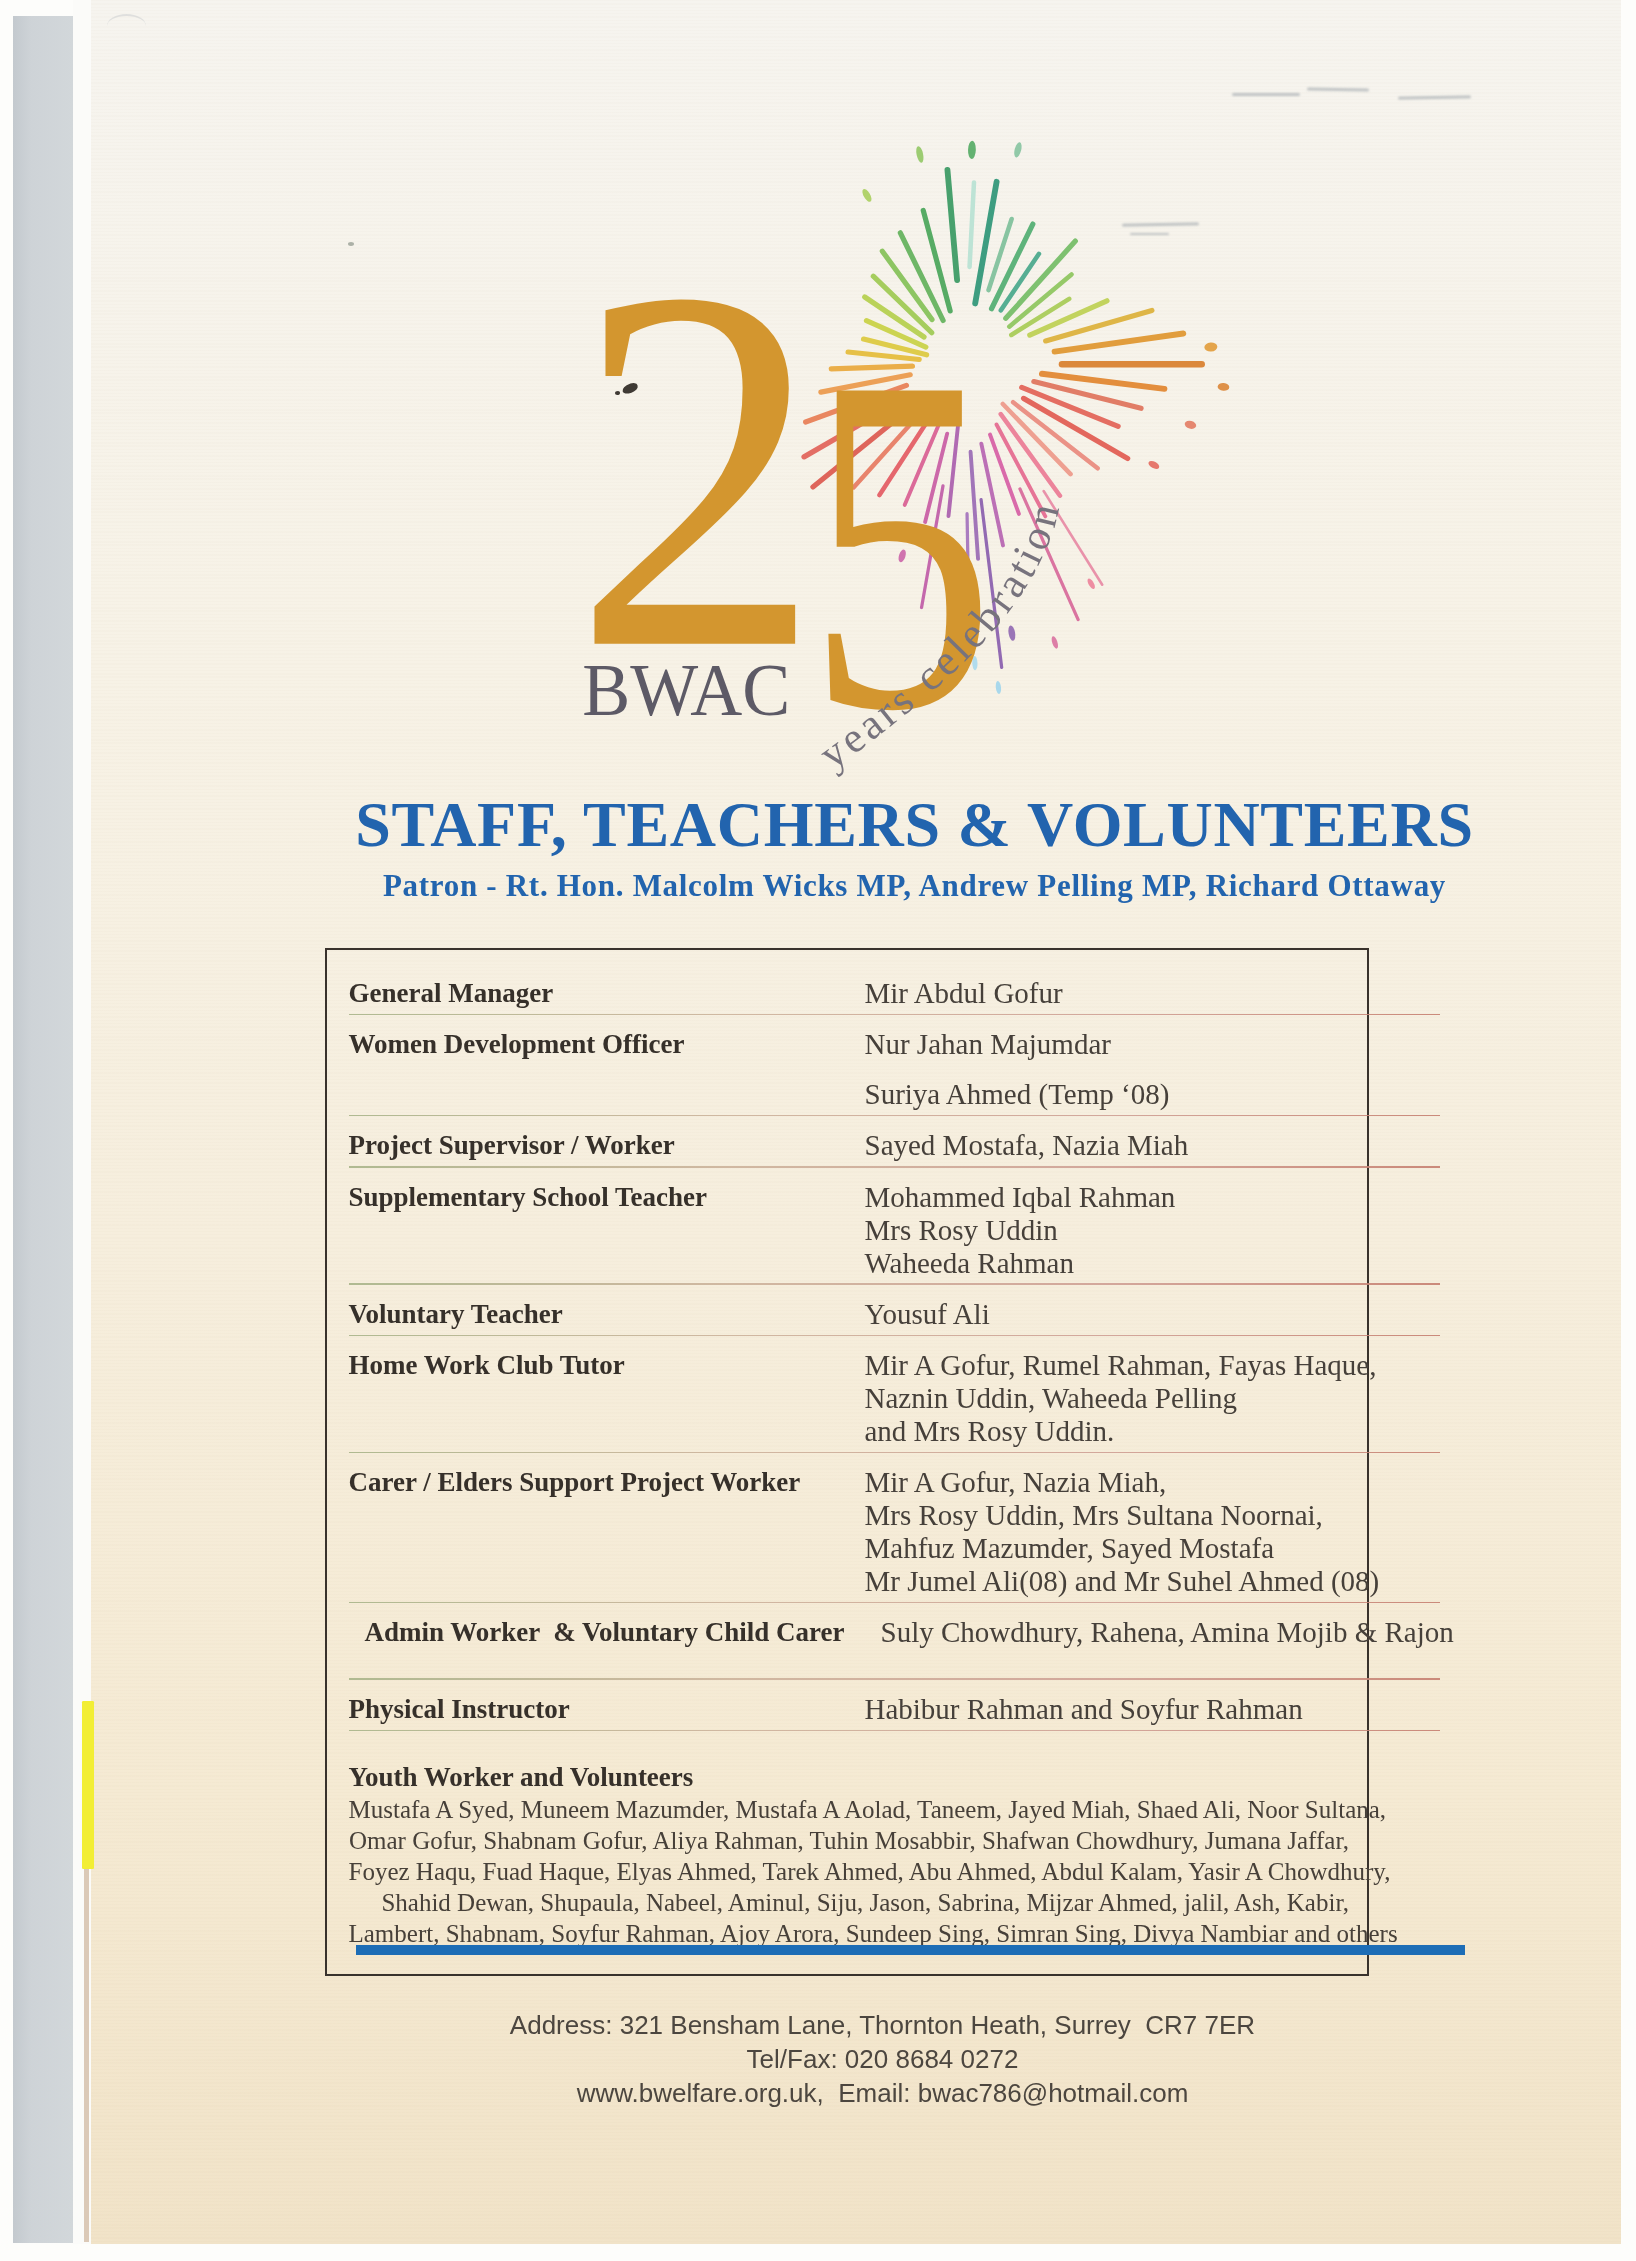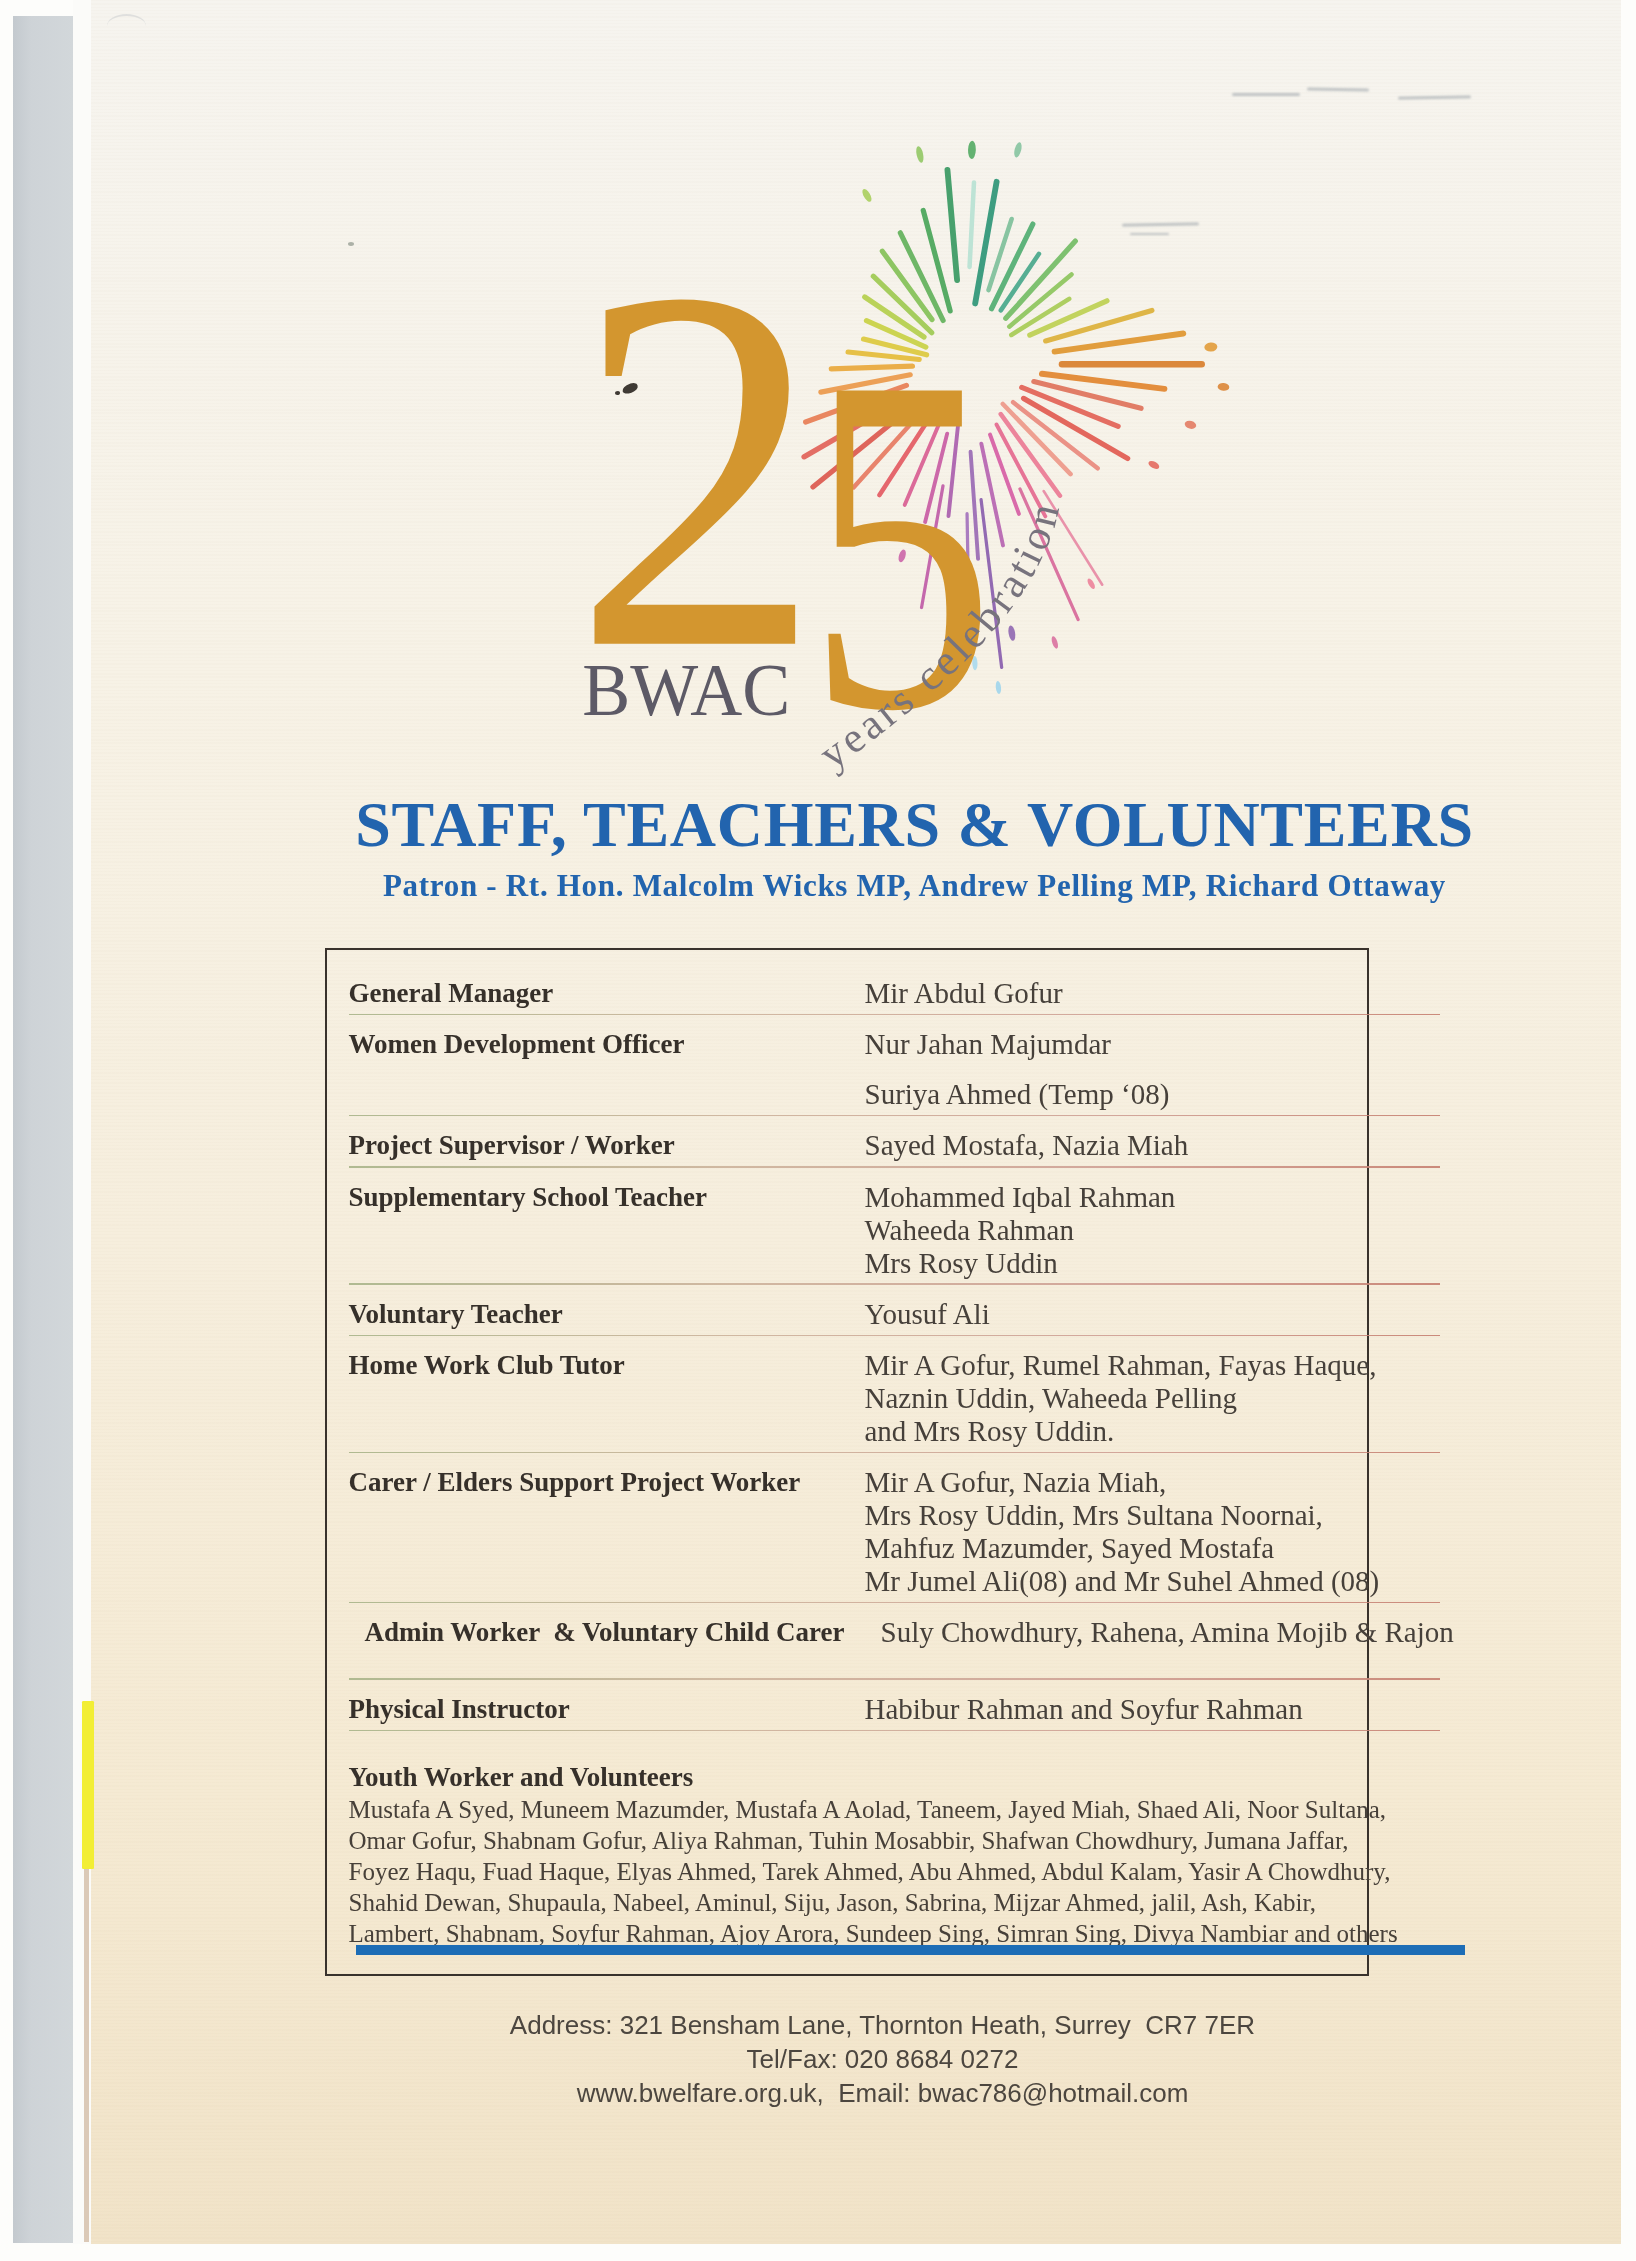--- a/index.html
+++ b/index.html
@@ -45,21 +45,21 @@
   .role{flex:0 0 516px;font-weight:bold;font-size:27px;color:#36302a;line-height:33px;
     white-space:pre-wrap;}
   .names{flex:1;font-size:29px;color:#46403a;}
   .name-line{line-height:33px;white-space:nowrap;}
   .name-line.blank{height:17px;}
   .sep{height:1.3px;width:1091px;
     background:linear-gradient(90deg,#a8b489 0%,#ccb29b 35%,#cf9f94 70%,#c67f70 100%);
     opacity:.9;}
   .youth-heading{margin-top:31px;font-weight:bold;font-size:27px;color:#36302a;line-height:31px;}
   .youth-paragraph{margin-top:1.3px;font-size:25px;color:#474039;}
-  .youth-line{line-height:31px;white-space:nowrap;}
+  .youth-line{line-height:31px;white-space:nowrap;text-align:right;}
   .footer-bar{position:absolute;left:29px;top:995px;width:1109px;height:10.4px;background:#1d6db6;}
   
   .footer{position:absolute;left:195px;top:2008px;width:1375px;text-align:center;
     font-family:"Liberation Sans",sans-serif;font-size:26px;color:#4c463f;}
   .footer div{line-height:34px;white-space:pre-wrap;}
 </style>
 </head>
 <body>
 
 <div class="scan-gray"></div>
@@ -179,22 +179,22 @@
         <div class="role">Project Supervisor / Worker</div>
         <div class="names">
           <div class="name-line">Sayed Mostafa, Nazia Miah</div>
         </div>
       </div>
       <div class="sep"></div>
       <div class="row">
         <div class="role">Supplementary School Teacher</div>
         <div class="names">
           <div class="name-line">Mohammed Iqbal Rahman</div>
+          <div class="name-line">Mrs Rosy Uddin</div>
           <div class="name-line">Waheeda Rahman</div>
-          <div class="name-line">Mrs Rosy Uddin</div>
         </div>
       </div>
       <div class="sep"></div>
       <div class="row">
         <div class="role">Voluntary Teacher</div>
         <div class="names">
           <div class="name-line">Yousuf Ali</div>
         </div>
       </div>
       <div class="sep"></div>

